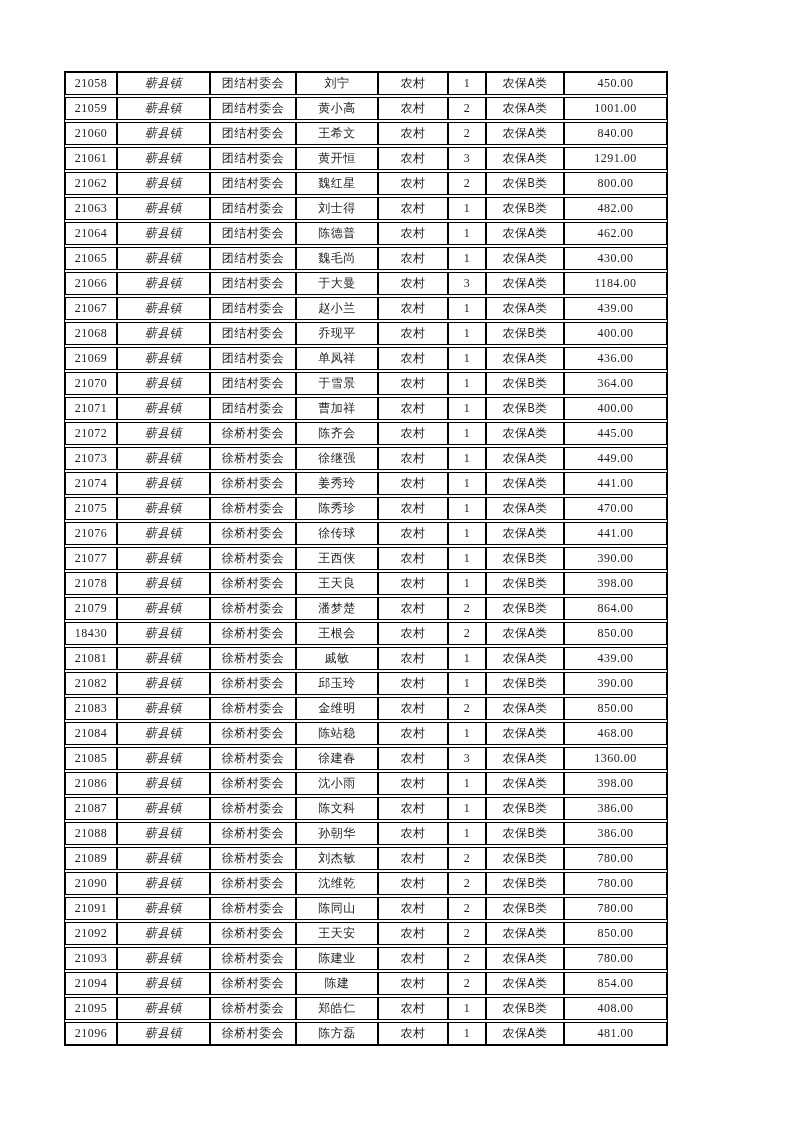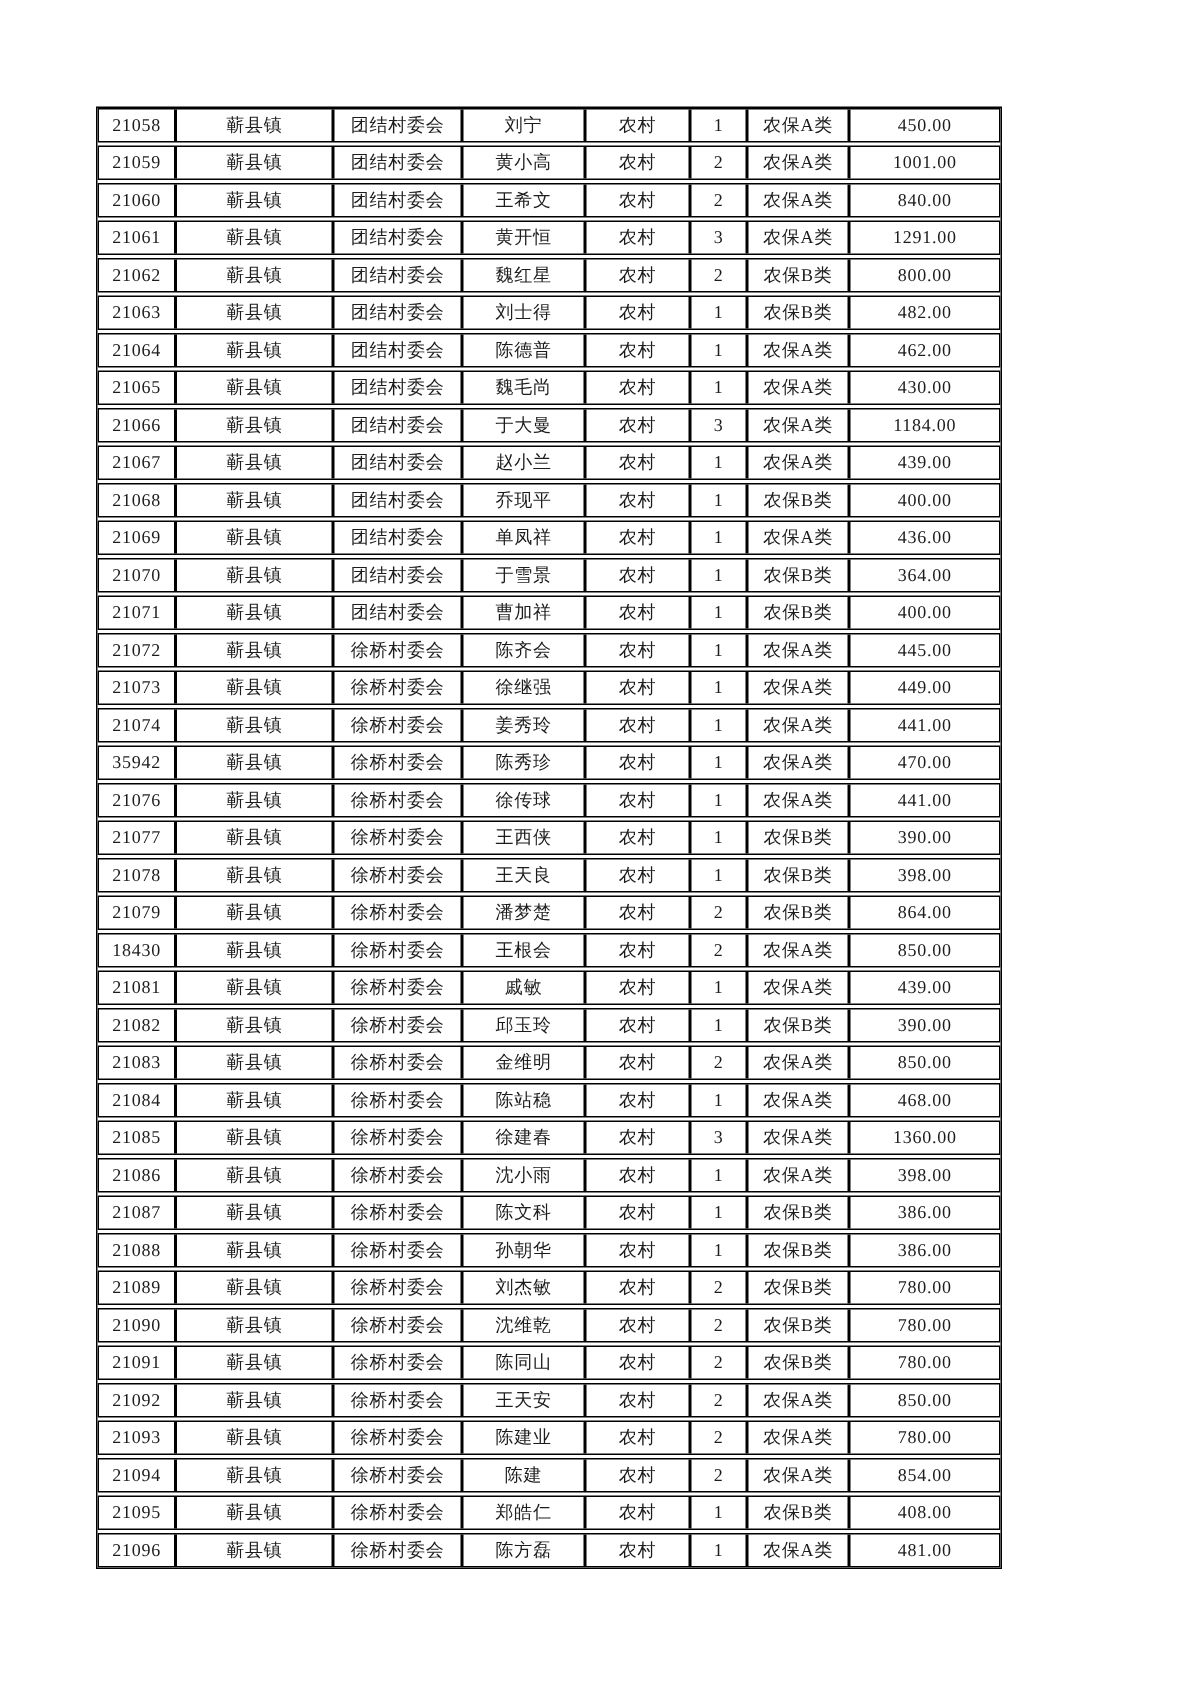--- a/index.html
+++ b/index.html
@@ -49,26 +49,26 @@
     color: #1c1c1c;
     white-space: nowrap;
     overflow: hidden;
     letter-spacing: 0.5px;
   }
   .t-cell:last-child {
     border-right: none;
     flex: 1;
   }
   .c0 { width: 52px; }
-  .c1 { width: 105px; }
+  .c1 { width: 93px; font-style: italic; }
   .c2 { width: 86px; }
   .c3 { width: 82px; }
   .c4 { width: 70px; font-family: Liberation Serif, serif; }
   .c5 { width: 38px; }
-  .c6 { width: 68px; }
+  .c6 { width: 78px; font-family: Liberation Mono, monospace; }
 </style>
 </head>
 <body>
 
 <div class="page">
   <div class="subsidy-table" id="subsidy-table">
       <div class="t-row">
         <div class="t-cell c0">21058</div>
         <div class="t-cell c1">蕲县镇</div>
         <div class="t-cell c2">团结村委会</div>
@@ -232,21 +232,21 @@
         <div class="t-cell c0">21074</div>
         <div class="t-cell c1">蕲县镇</div>
         <div class="t-cell c2">徐桥村委会</div>
         <div class="t-cell c3">姜秀玲</div>
         <div class="t-cell c4">农村</div>
         <div class="t-cell c5">1</div>
         <div class="t-cell c6">农保A类</div>
         <div class="t-cell c7">441.00</div>
       </div>
       <div class="t-row">
-        <div class="t-cell c0">35942</div>
+        <div class="t-cell c0">21075</div>
         <div class="t-cell c1">蕲县镇</div>
         <div class="t-cell c2">徐桥村委会</div>
         <div class="t-cell c3">陈秀珍</div>
         <div class="t-cell c4">农村</div>
         <div class="t-cell c5">1</div>
         <div class="t-cell c6">农保A类</div>
         <div class="t-cell c7">470.00</div>
       </div>
       <div class="t-row">
         <div class="t-cell c0">21076</div>

